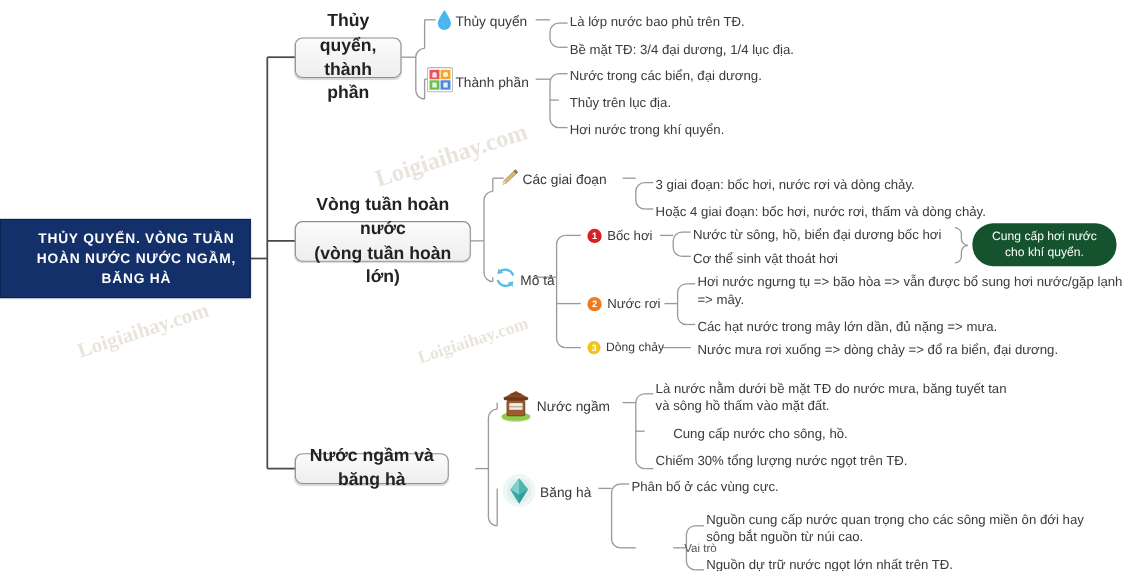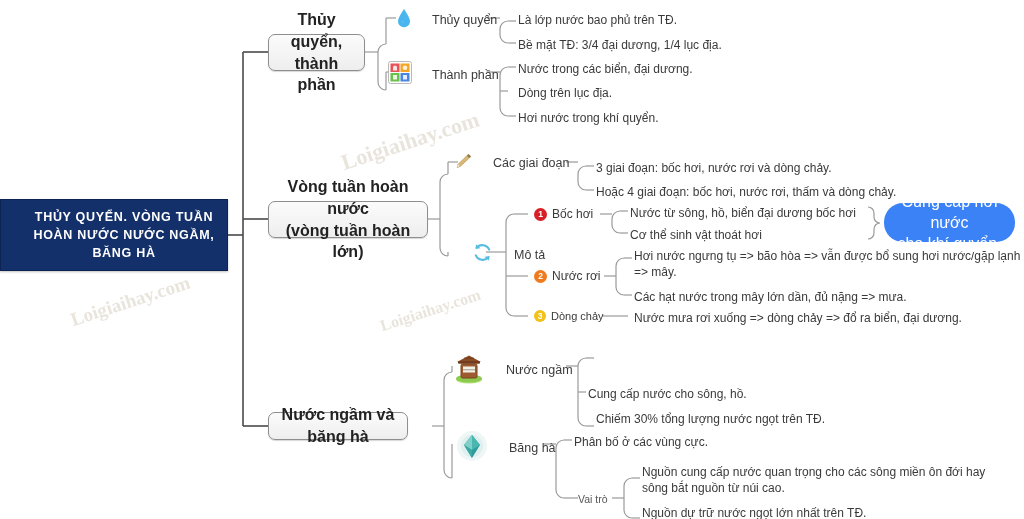--- a/index.html
+++ b/index.html
@@ -56,21 +56,21 @@
     line-height:1.35;
     display:flex; align-items:center; justify-content:center;
     text-align:center;
     padding:4px 9px;
     box-shadow:0 1px 1px rgba(0,0,0,.16);
   }
 
   
   .node2 {
     position:absolute;
-    display:flex; align-items:center; gap:20px;
+    display:flex; align-items:center; gap:2px;
     font-size:12.5px; color:#3a3a3a; white-space:nowrap;
   }
   .node2 .lbl { padding-top:1px; }
 
   
   .stagelbl {
     position:absolute;
     display:flex; align-items:center; gap:5px;
     font-size:12px; color:#3a3a3a; white-space:nowrap;
   }
@@ -82,30 +82,30 @@
   }
 
   
   .leaf {
     position:absolute;
     font-size:12px;
     color:#3a3a3a;
     line-height:1.35;
     white-space:pre-line;
   }
-  .leaf.small { font-size:10.5px; }
+  .leaf.small { font-size:10.5px;margin-left:44px; }
 
   
   .callout {
     position:absolute;
     left:884px; top:203px; width:131px; height:39px;
-    background:#3b82f6;
+    background:#14532d;
     border-radius:19px;
     color:#ffffff;
-    font-size:16px;
+    font-size:11px;
     line-height:1.32;
     display:flex; align-items:center; justify-content:center;
     text-align:center;
     padding:2px 8px;
     white-space:pre-line;
   }
 
   
   .ico { flex:0 0 auto; display:block; }
 </style>
@@ -253,21 +253,21 @@
     <span class="ico">
       <svg width="20" height="18" viewBox="0 0 20 18">
         <path d="M15.5 2.2 L17.8 4.6 L7.4 14.3 L4.2 15.6 L5.1 12.3 Z" fill="#d9b877" stroke="#b9974f" stroke-width=".7"></path>
         <path d="M15.5 2.2 L17.8 4.6 L16.2 6.1 L13.9 3.7 Z" fill="#8d7a52"></path>
         <path d="M4.2 15.6 L5.1 12.3 L6.6 13.9 Z" fill="#f3efe3"></path>
       </svg>
     </span>
     <span class="lbl">Các giai đoạn</span>
   </div>
 
-  <div class="node2" style="left:471px; top:241px;">
+  <div class="node2" style="left:448px; top:241px;">
     <span class="ico">
       <svg width="23" height="23" viewBox="0 0 24 24">
         <path d="M19 9 A8 8 0 0 0 5.6 7.2" fill="none" stroke="#57bce0" stroke-width="2.2" stroke-linecap="round"></path>
         <path d="M5 3.3 L5.2 8.1 L10 7.6 Z" fill="#57bce0"></path>
         <path d="M5 15 A8 8 0 0 0 18.4 16.8" fill="none" stroke="#57bce0" stroke-width="2.2" stroke-linecap="round"></path>
         <path d="M19 20.7 L18.8 15.9 L14 16.4 Z" fill="#57bce0"></path>
       </svg>
     </span>
     <span class="lbl">Mô tả</span>
   </div>
@@ -315,36 +315,38 @@
   </div>
   <div class="stagelbl" style="left:534px; top:310px; font-size:11px;">
     <span class="numdot" style="background:#f2c21a; width:12px; height:12px;">3</span>
     <span>Dòng chảy</span>
   </div>
 
   <div class="leaf" style="left:518px; top:12px;">Là lớp nước bao phủ trên TĐ.</div>
   <div class="leaf" style="left:518px; top:37px;">Bề mặt TĐ: 3/4 đại dương, 1/4 lục địa.</div>
 
   <div class="leaf" style="left:518px; top:61px;">Nước trong các biển, đại dương.</div>
-  <div class="leaf" style="left:518px; top:85px;">Dòng trên lục địa.</div>
+  <div class="leaf" style="left:518px; top:85px;">Thủy trên lục địa.</div>
   <div class="leaf" style="left:518px; top:110px;">Hơi nước trong khí quyển.</div>
 
   <div class="leaf" style="left:596px; top:160px;">3 giai đoạn: bốc hơi, nước rơi và dòng chảy.</div>
   <div class="leaf" style="left:596px; top:184px;">Hoặc 4 giai đoạn: bốc hơi, nước rơi, thấm và dòng chảy.</div>
 
   <div class="leaf" style="left:630px; top:205px;">Nước từ sông, hồ, biển đại dương bốc hơi</div>
   <div class="leaf" style="left:630px; top:227px;">Cơ thể sinh vật thoát hơi</div>
 
   <div class="leaf" style="left:634px; top:289px;">Các hạt nước trong mây lớn dần, đủ nặng =&gt; mưa.</div>
   <div class="leaf" style="left:634px; top:248px;">Hơi nước ngưng tụ =&gt; bão hòa =&gt; vẫn được bổ sung hơi nước/gặp lạnh
 =&gt; mây.</div>
 
   <div class="leaf" style="left:634px; top:310px;">Nước mưa rơi xuống =&gt; dòng chảy =&gt; đổ ra biển, đại dương.</div>
 
-  <div class="leaf" style="left:588px; top:386px;">Cung cấp nước cho sông, hồ.</div>
+  <div class="leaf" style="left:596px; top:345px;">Là nước nằm dưới bề mặt TĐ do nước mưa, băng tuyết tan
+và sông hồ thấm vào mặt đất.</div>
+  <div class="leaf" style="left:612px; top:386px;">Cung cấp nước cho sông, hồ.</div>
   <div class="leaf" style="left:596px; top:411px;">Chiếm 30% tổng lượng nước ngọt trên TĐ.</div>
 
   <div class="leaf" style="left:574px; top:434px;">Phân bố ở các vùng cực.</div>
 
   <div class="leaf" style="left:642px; top:464px;">Nguồn cung cấp nước quan trọng cho các sông miền ôn đới hay
 sông bắt nguồn từ núi cao.</div>
   <div class="leaf" style="left:642px; top:505px;">Nguồn dự trữ nước ngọt lớn nhất trên TĐ.</div>
 
   <div class="callout">
     <span>Cung cấp hơi nước

